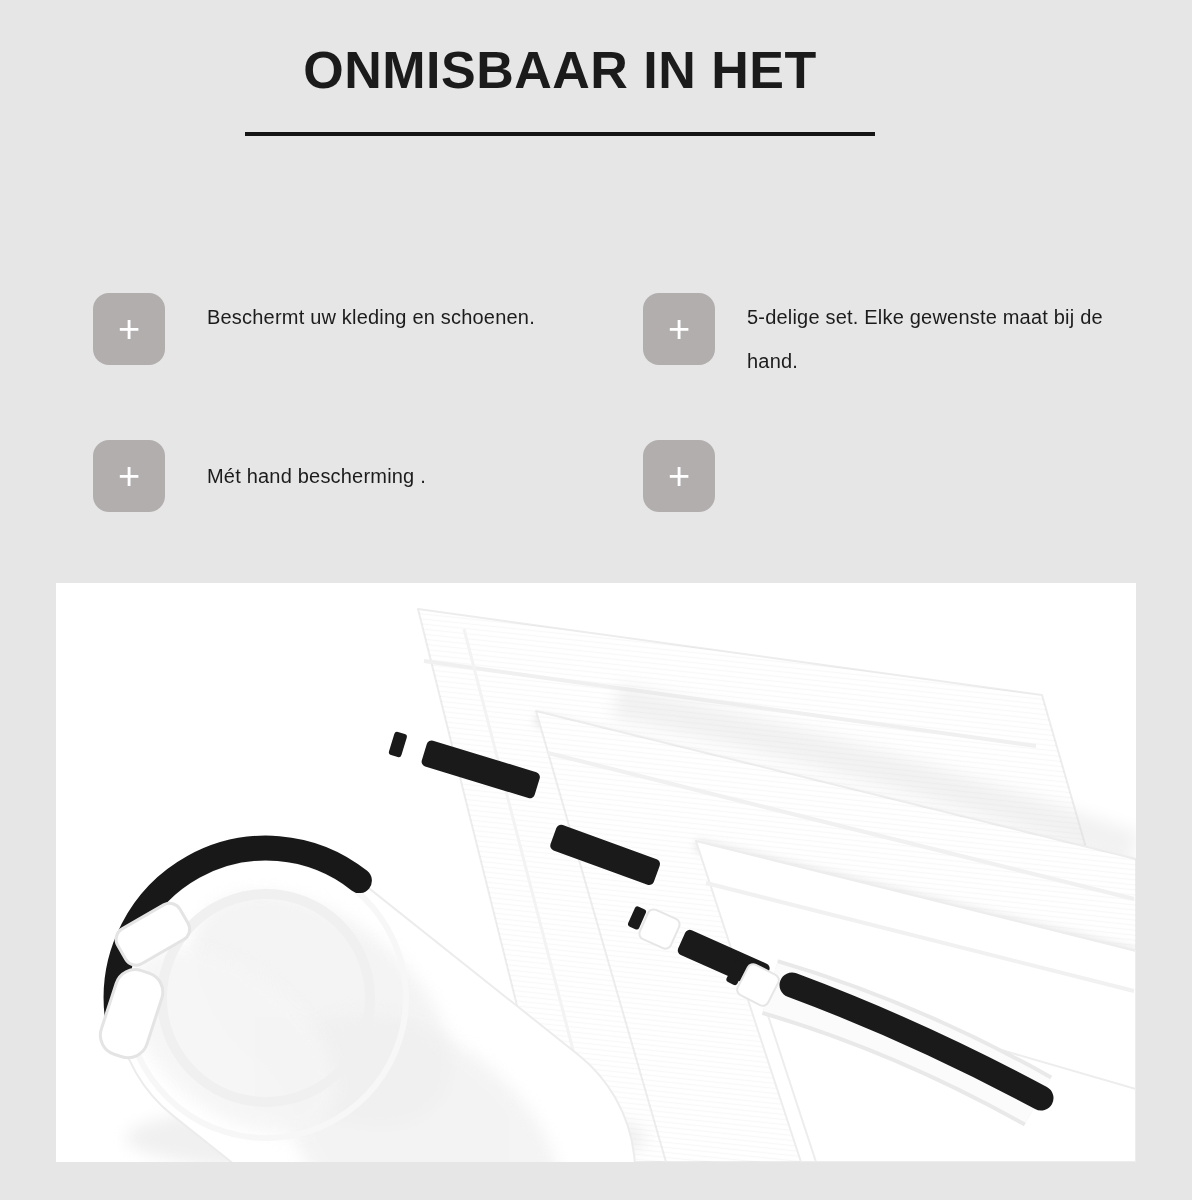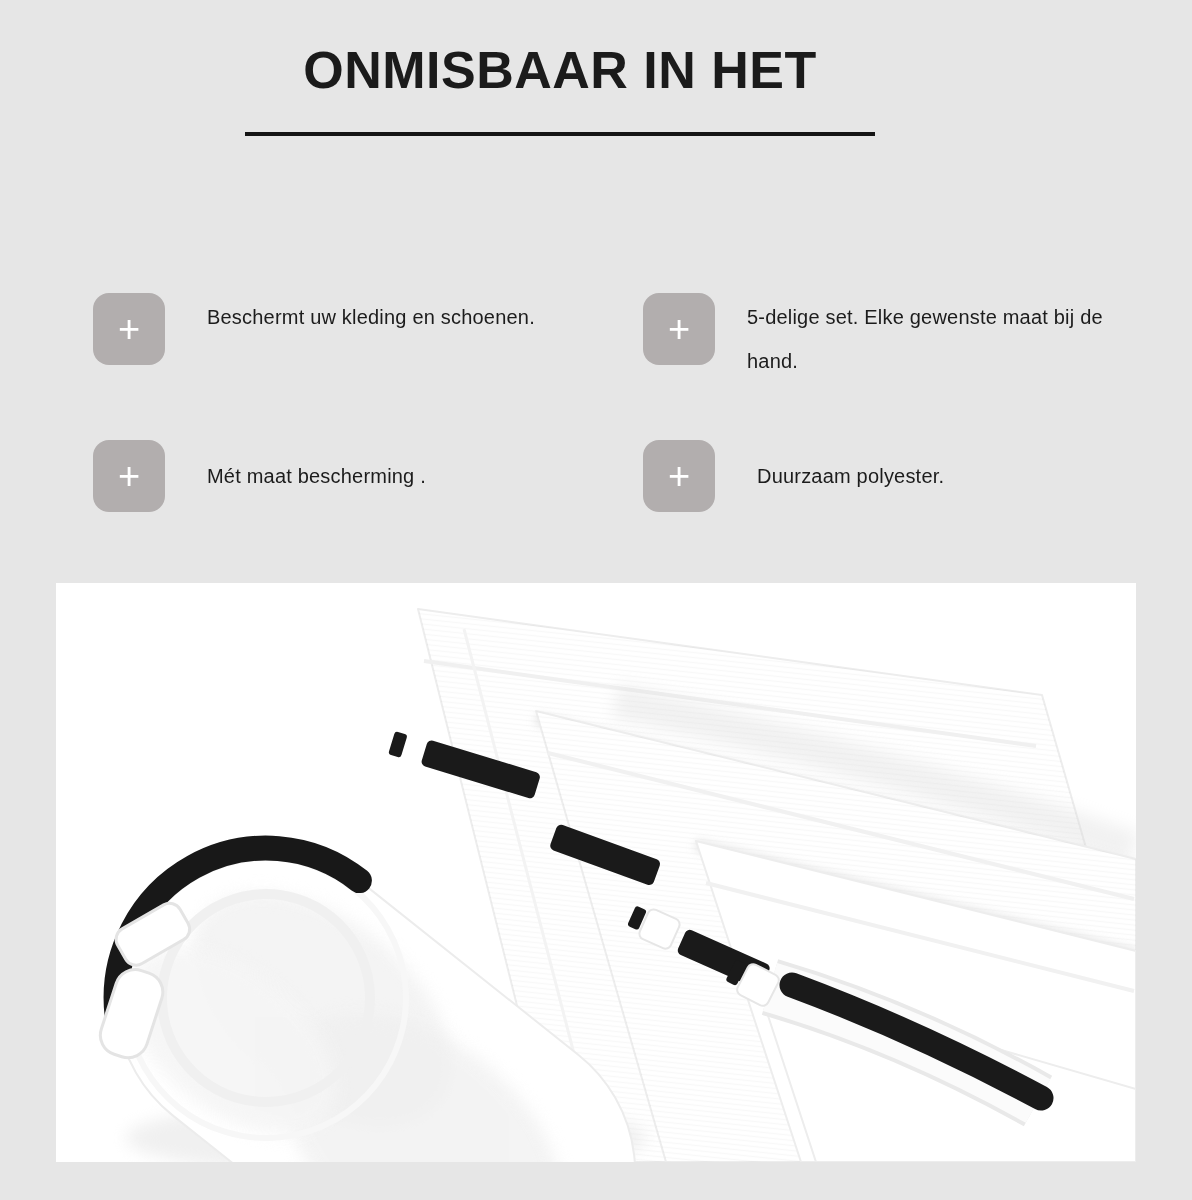--- a/index.html
+++ b/index.html
@@ -67,28 +67,27 @@
     <div class="plus">
       <span>+</span>
     </div>
     <div class="ftext">5-delige set. Elke gewenste maat bij de hand.</div>
   </div>
 
   <div class="feature row2 f3">
     <div class="plus">
       <span>+</span>
     </div>
-    <div class="ftext">Mét maat bescherming .</div>
+    <div class="ftext">Mét hand bescherming .</div>
   </div>
 
   <div class="feature row2 f4">
     <div class="plus">
       <span>+</span>
     </div>
-    <div class="ftext">Duurzaam polyester.</div>
   </div>
 
   <div class="photo" role="img" aria-label="Set van 5 witte mesh waszakken met zwarte ritsen">
     <svg viewBox="0 0 1080 579" preserveAspectRatio="none">
       <defs>
         <filter id="blur8" x="-40%" y="-40%" width="180%" height="180%">
             <feGaussianBlur stdDeviation="8"></feGaussianBlur>
           </filter>
         <filter id="blur4" x="-40%" y="-40%" width="180%" height="180%">
             <feGaussianBlur stdDeviation="4"></feGaussianBlur>

